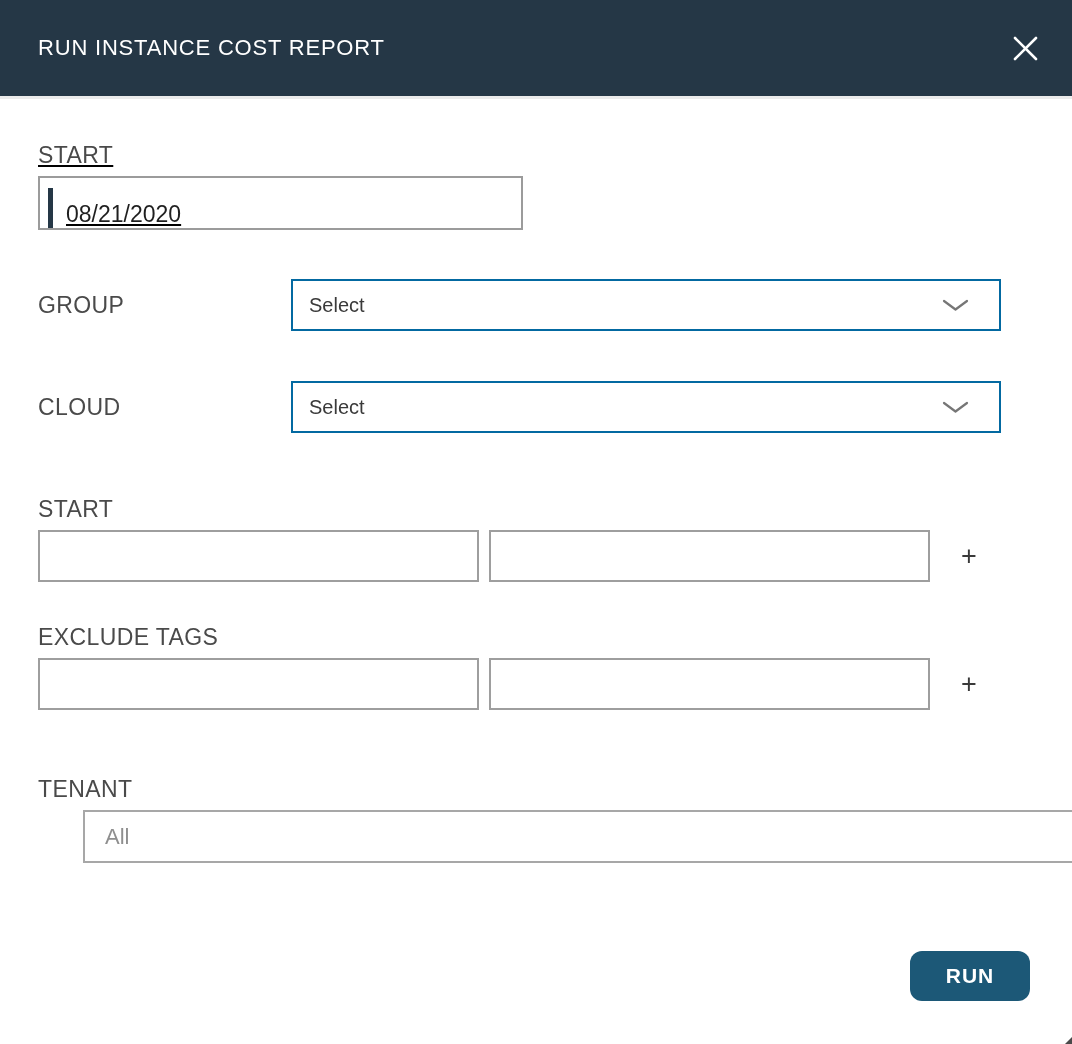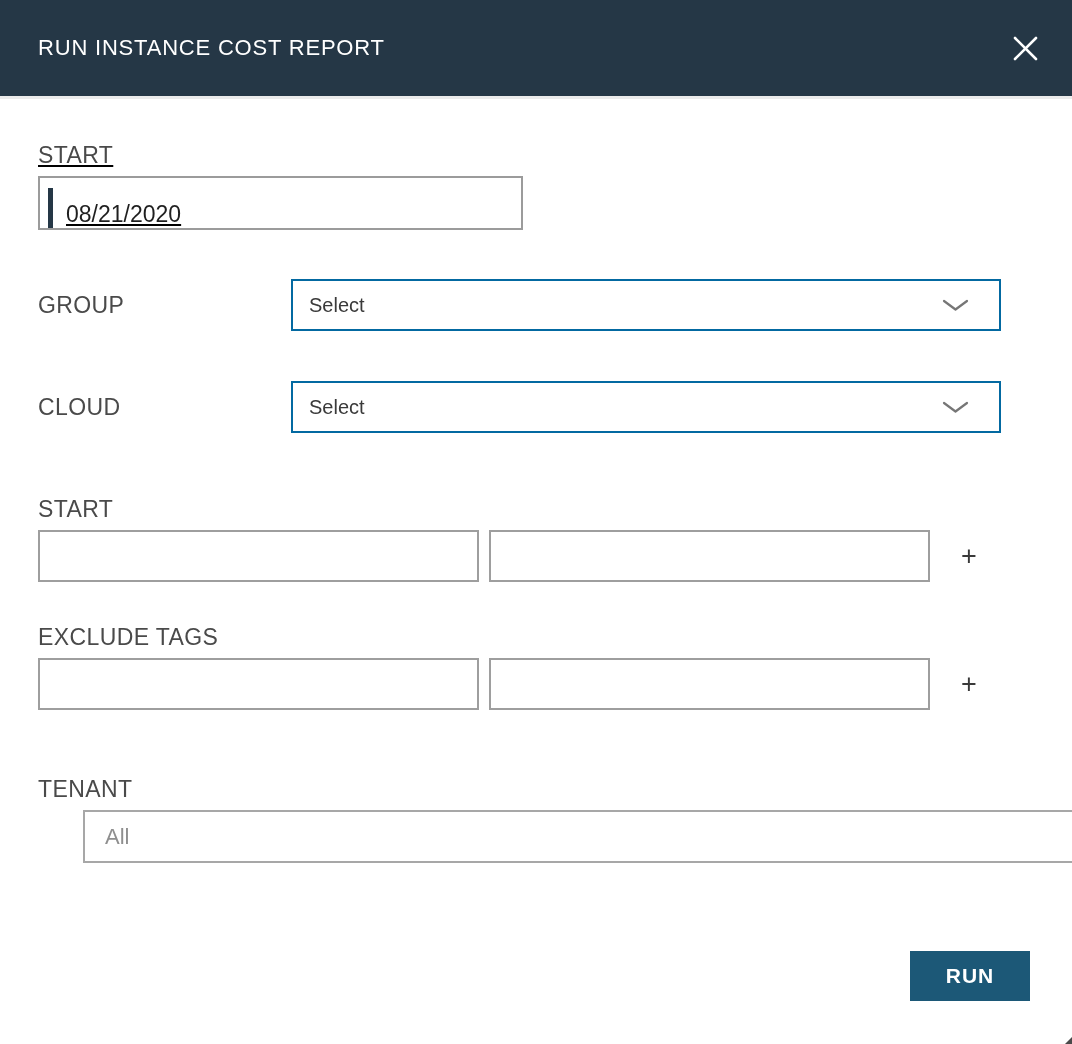--- a/index.html
+++ b/index.html
@@ -170,21 +170,21 @@
   .footer {
     margin-top: 88px;
     display: flex;
     justify-content: flex-end;
   }
   .run-btn {
     width: 120px;
     height: 50px;
     background: #1c5877;
     border: none;
-    border-radius: 0;
+    border-radius: 12px;
     color: #ffffff;
     font-family: "Liberation Sans", sans-serif;
     font-size: 21px;
     font-weight: 700;
     letter-spacing: 1px;
     cursor: pointer;
   }
 
   
   .corner-mark {

